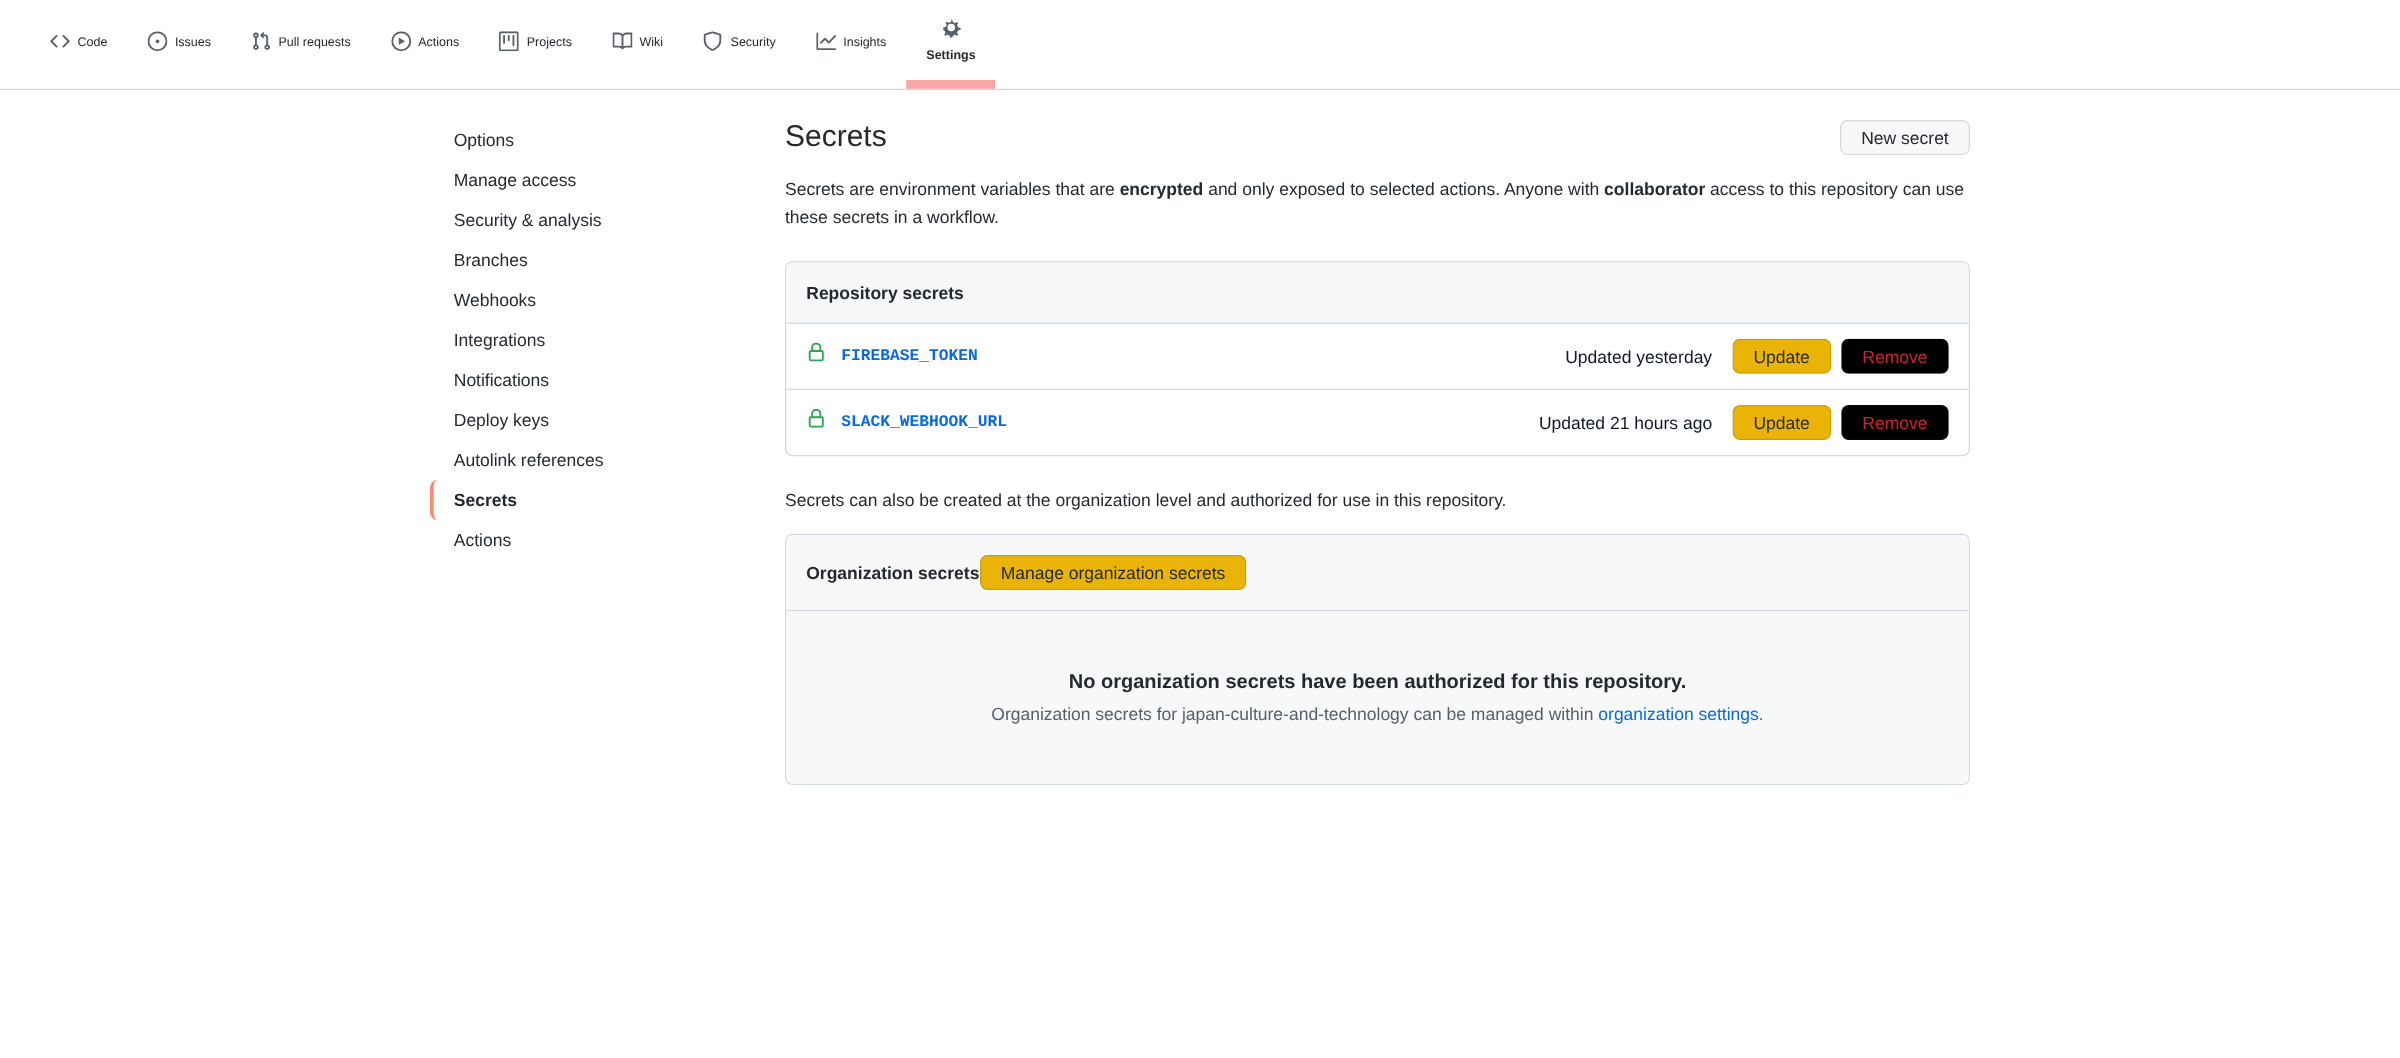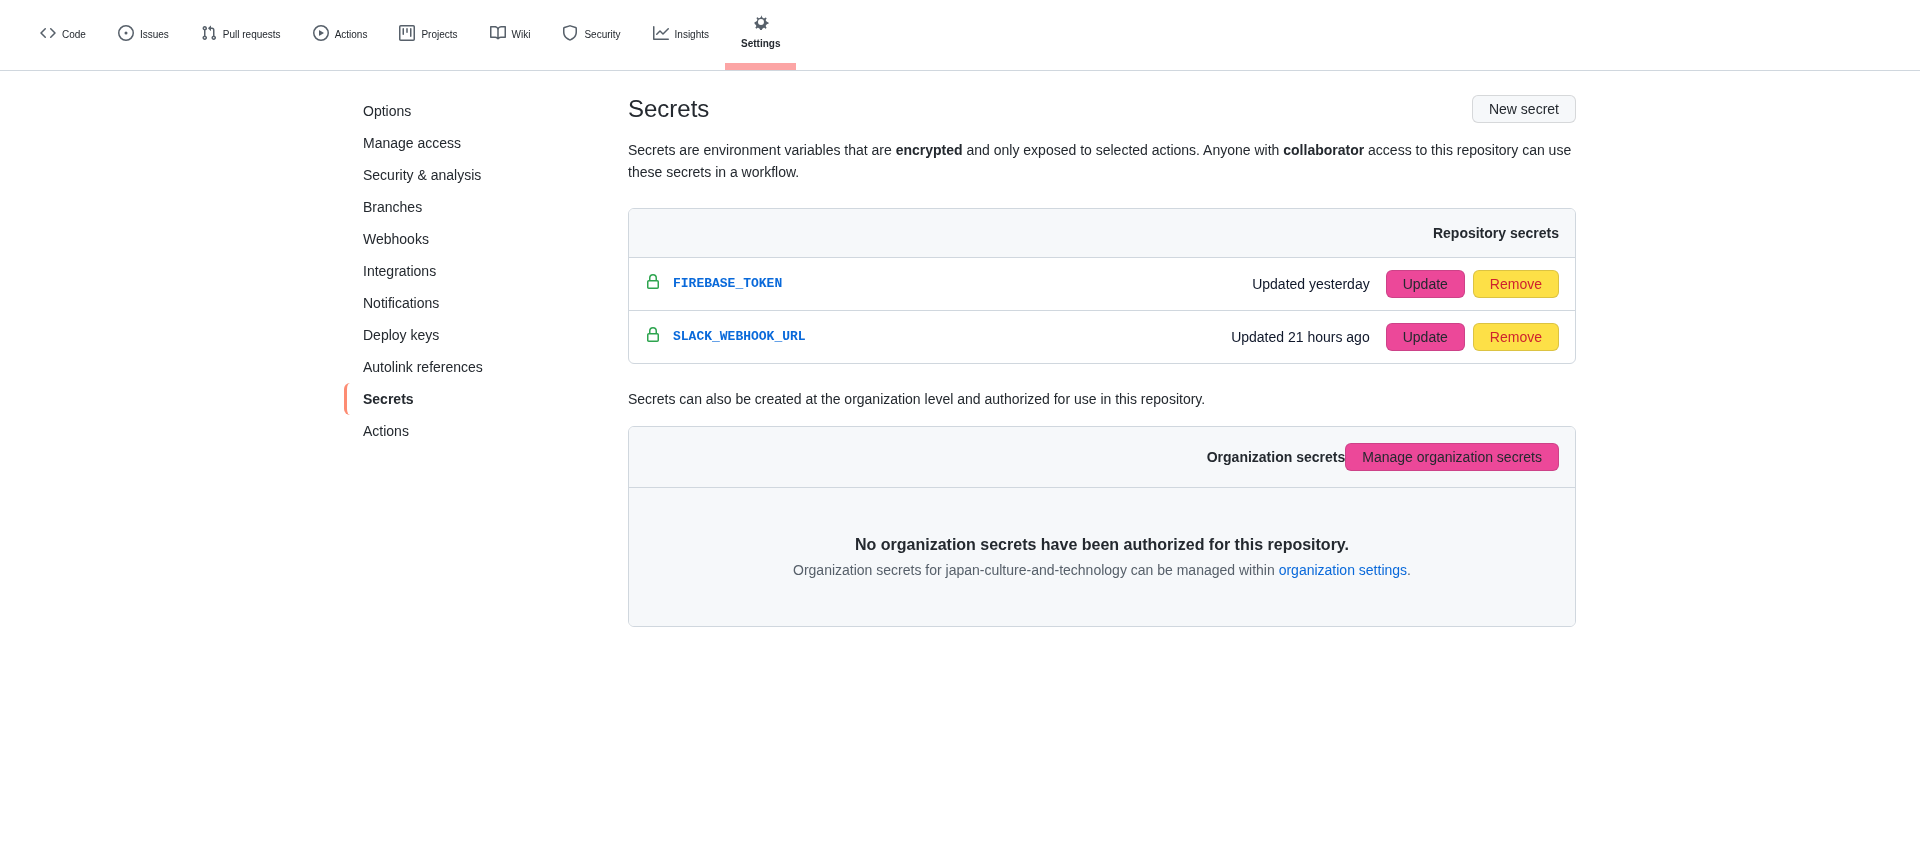--- a/index.html
+++ b/index.html
@@ -82,34 +82,34 @@
     }
 
     
     .btn {
       padding: 5px 16px;
       font-size: 14px;
       border-radius: 6px;
       cursor: pointer;
       font-weight: 500;
       border: 1px solid;
-      background: #ec4899;
+      background: #eab308;
       border-color: rgba(31,35,40,0.15);
       color: #24292f;
       text-decoration: none;
       display: inline-block;
     }
     .btn-primary {
       background: #f6f8fa;
       border-color: rgba(31,35,40,0.15);
     }
     .btn-danger {
       color: #cf222e;
       border-color: rgba(31,35,40,0.15);
-      background: #fde047;
+      background: #000000;
       text-align: center;
     }
 
     
     .description {
       color: #24292f;
       font-size: 14px;
       line-height: 1.6;
       margin-bottom: 8px;
     }
@@ -123,21 +123,21 @@
       overflow: hidden;
     }
     .secrets-box-header {
       padding: 16px;
       border-bottom: 1px solid #d0d7de;
       background: #f6f8fa;
       font-weight: 600;
       font-size: 14px;
       display: flex;
       align-items: center;
-      justify-content: flex-end;
+      justify-content: flex-start;
     }
     .secret-row {
       display: flex;
       align-items: center;
       padding: 12px 16px;
       border-bottom: 1px solid #d0d7de;
     }
     .secret-row:last-child { border-bottom: none; }
     .secret-lock-icon {
       color: #2da44e;

